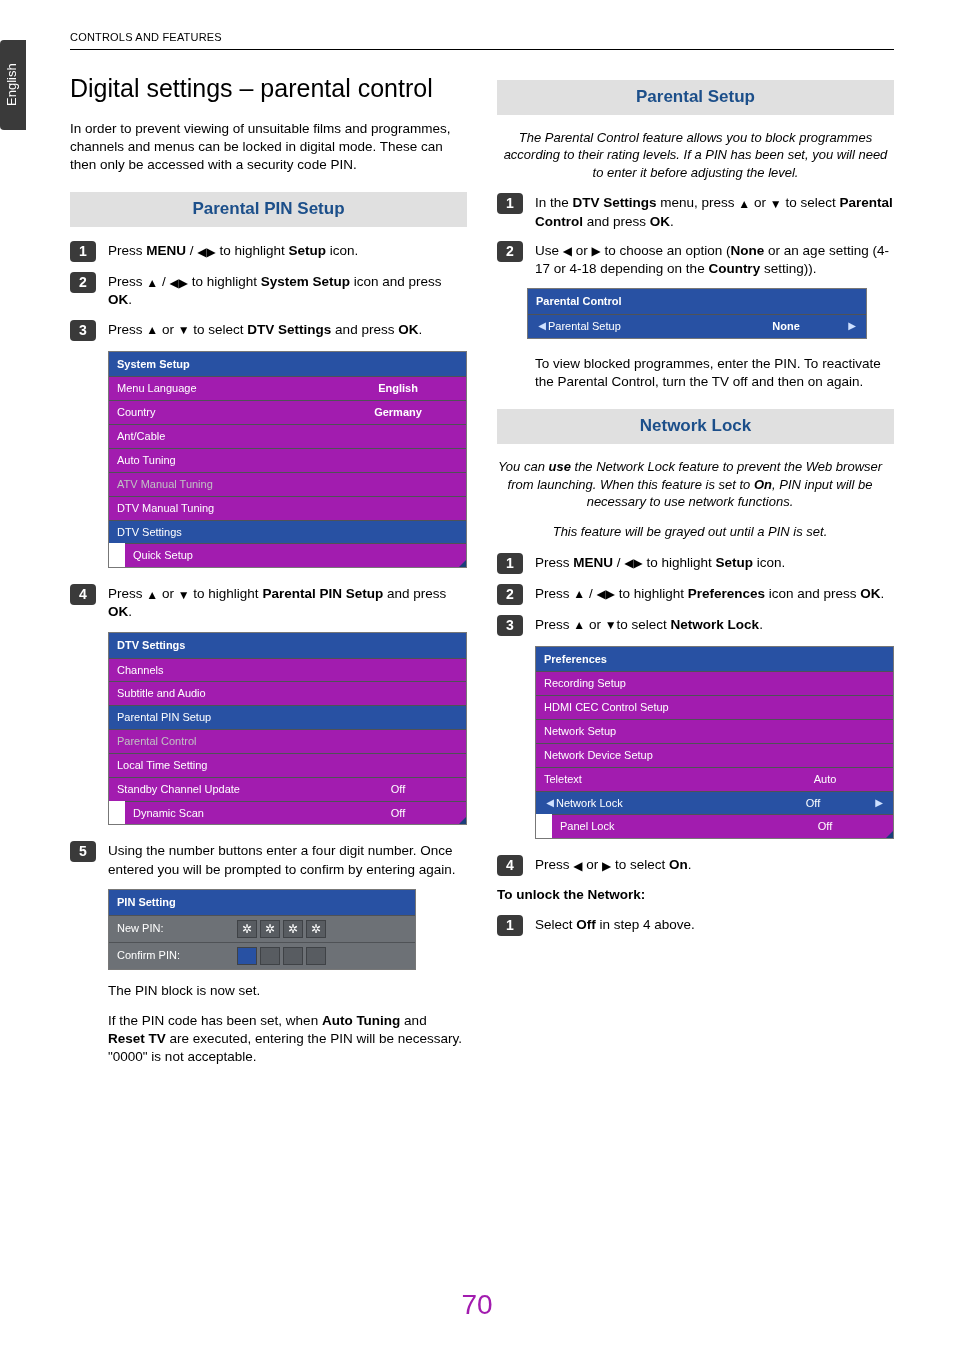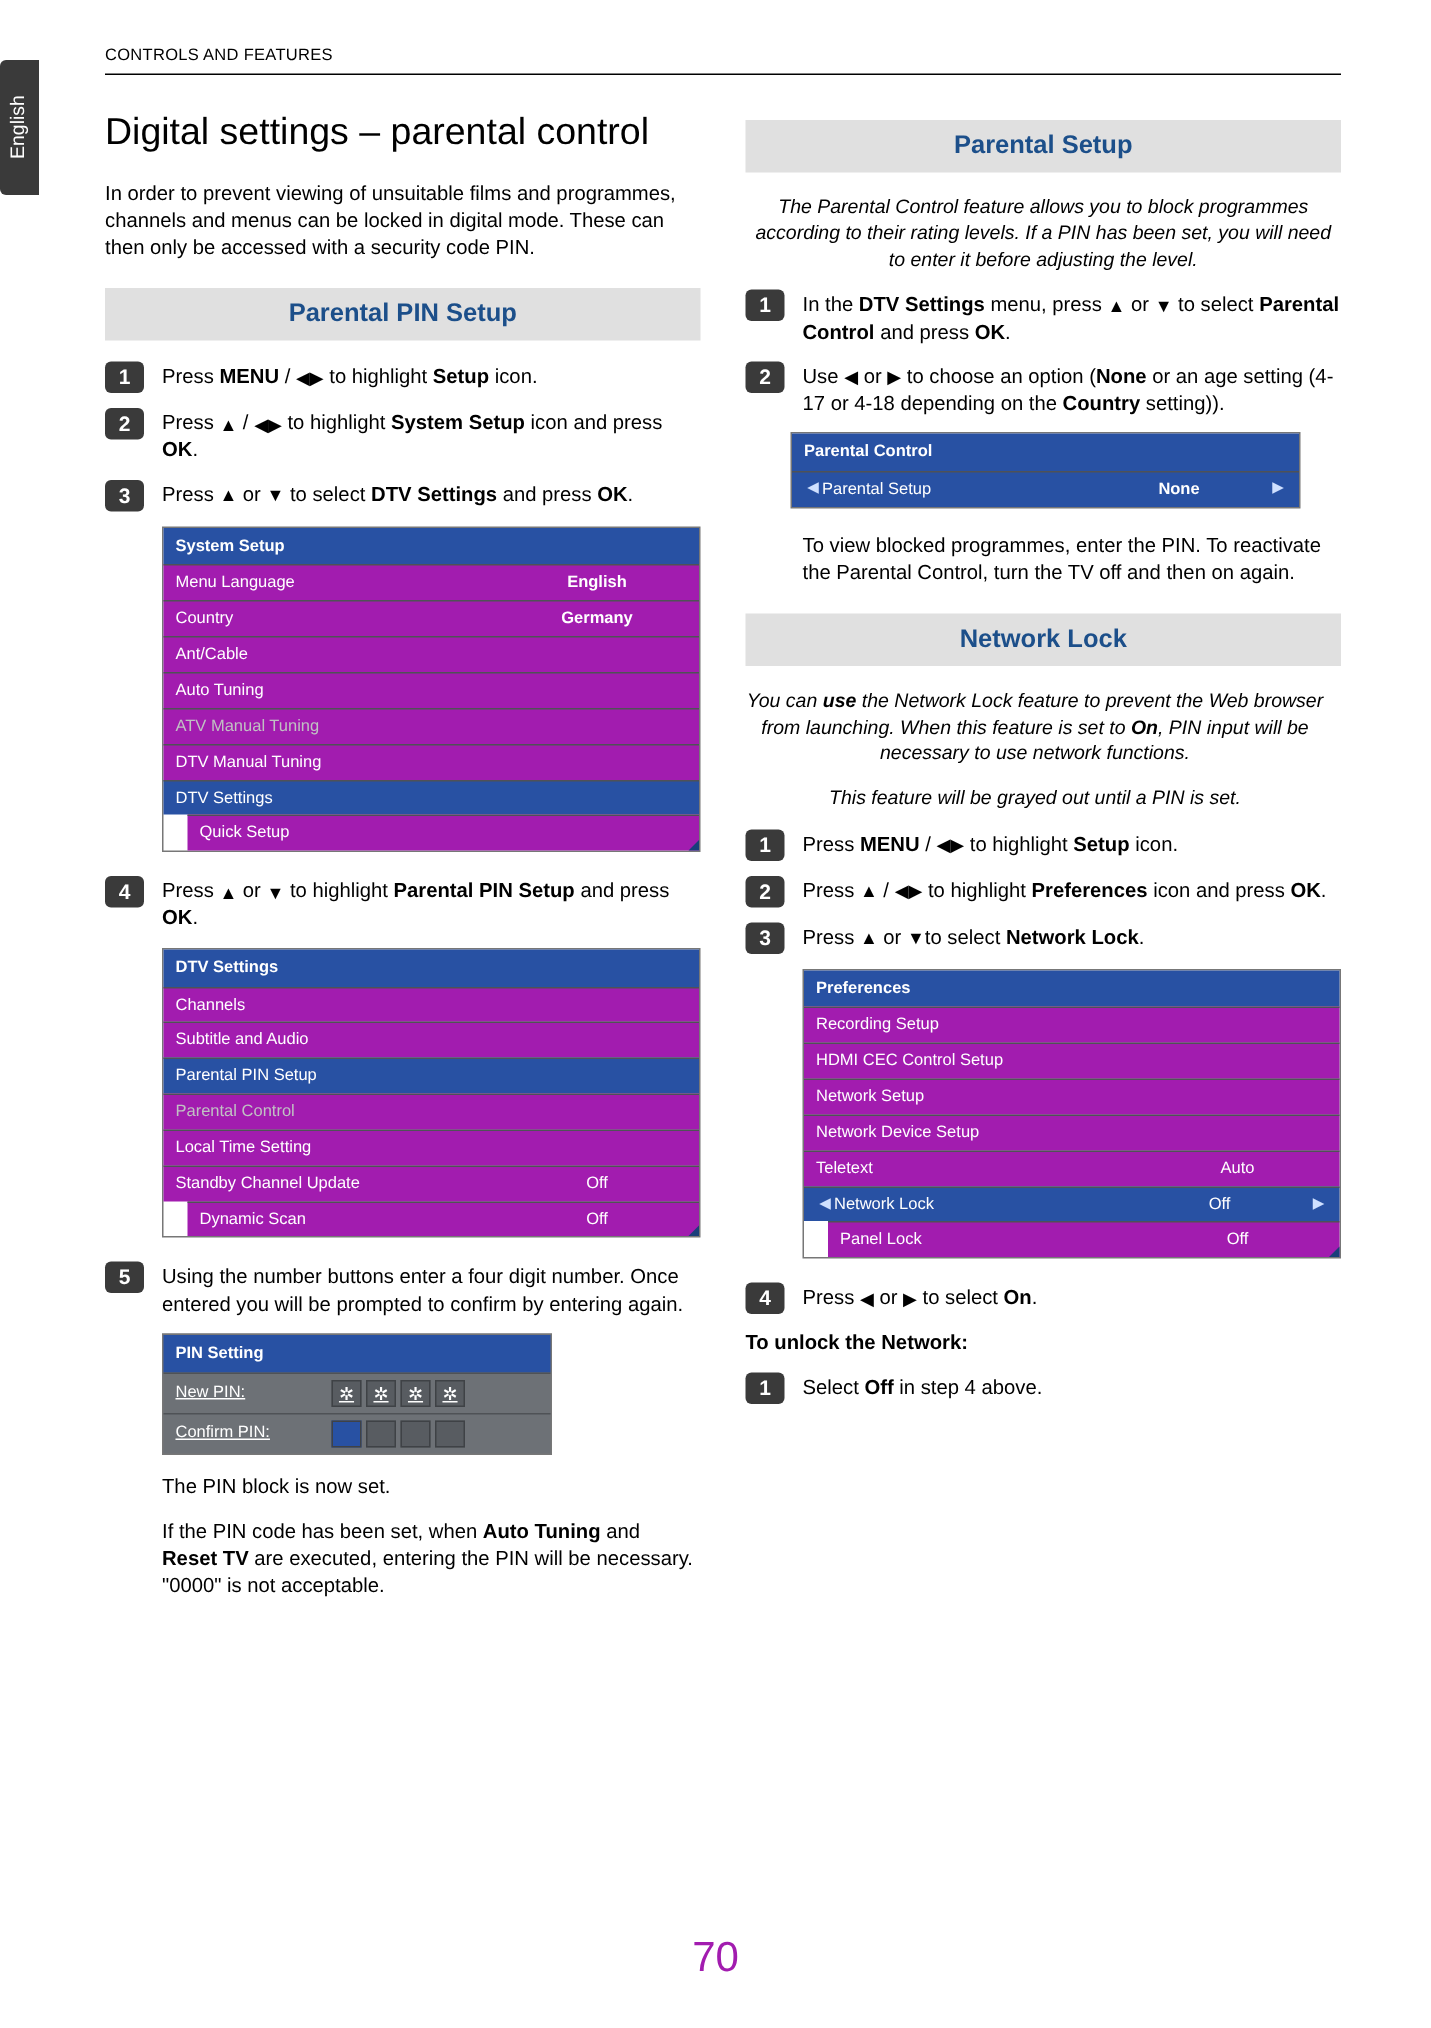--- a/index.html
+++ b/index.html
@@ -106,24 +106,24 @@
     border-left: 7px solid transparent;
     border-bottom: 7px solid #1a3f7a;
   }
   
   .pin-box {
     margin: 10px 0 12px 0;
     background: #6d7176;
     color: #fff;
     font-size: 11px;
     border: 1px solid #777;
-    width: 260px;
+    width: 308px;
   }
   .pin-header { background: #2851a3; padding: 5px 8px; font-weight: 700; }
-  .pin-row { display: flex; align-items: center; border-top: 1px solid #4f5256; padding: 4px 8px; gap: 8px; text-decoration: underline; }
+  .pin-row { display: flex; align-items: center; border-top: 1px solid #4f5256; padding: 4px 8px; gap: 24px; }
   .pin-row .pl { flex: 0 0 96px; }
   .pin-cells { display: flex; gap: 3px; }
   .pin-cell {
     width: 20px; height: 18px; background: #585c61; border: 1px solid #3f4246;
     text-align: center; line-height: 16px; font-size: 12px;
   }
   .pin-cell.sel { background: #2851a3; }
   .sub-intro { font-style: italic; text-align: center; margin: 4px 0 12px 0; font-size: 13px; }
   .sub-intro2 { font-style: italic; text-align: center; margin: 2px 11px 12px 0; font-size: 13px; }
   .small-menu { width: 340px; margin-left: 30px; }

